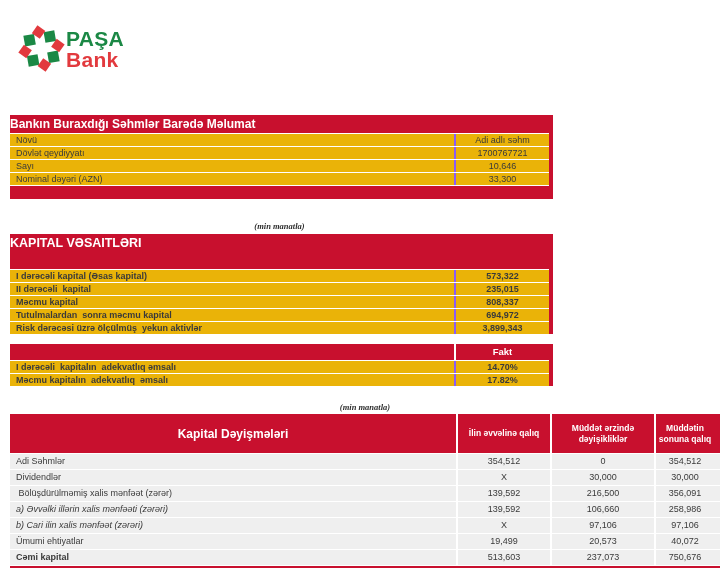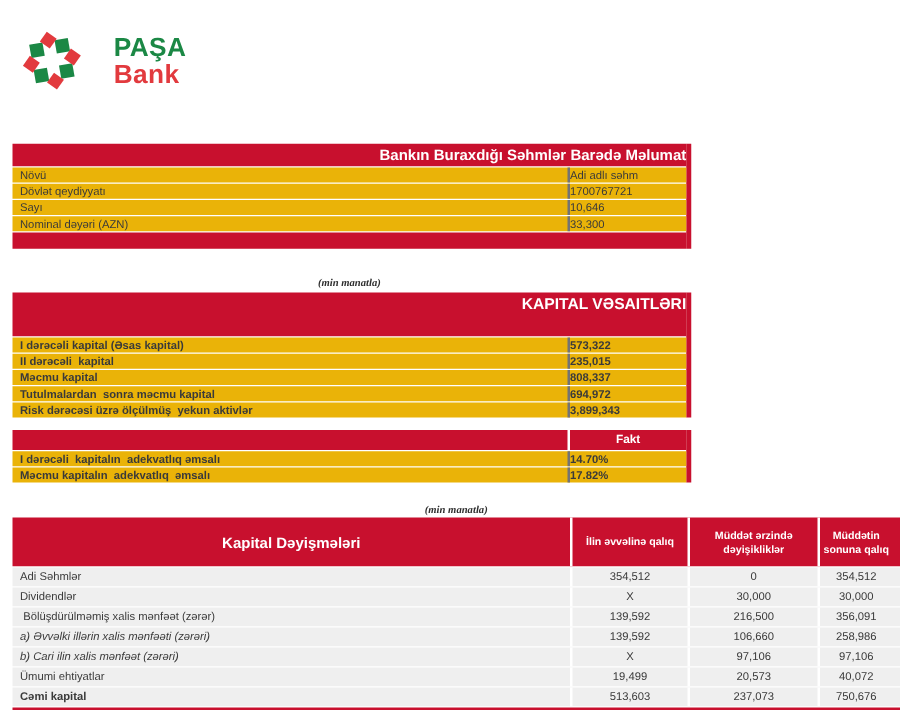--- a/index.html
+++ b/index.html
@@ -1,35 +1,35 @@
 <!DOCTYPE html>
 <html><head>
 <meta charset="utf-8">
 <style>
   * { margin:0; padding:0; box-sizing:border-box; }
   html,body { background:#fff; }
   body { width:728px; height:580px; font-family:"Liberation Sans", sans-serif; color:#3a3a3a; }
   .page { position:relative; width:728px; height:580px; background:#ffffff; overflow:hidden; }
 
   
-  .logo { position:absolute; left:17px; top:24px; display:flex; align-items:center; gap:25px; }
+  .logo { position:absolute; left:17px; top:24px; display:flex; align-items:center; gap:0; }
   .logo-icon { width:49px; height:49px; }
   .logo-text { font-weight:bold; font-size:21px; line-height:1.0; letter-spacing:0.3px; }
   .logo-pasa { color:#1B8845; }
   .logo-bank { color:#E23A3E; }
 
   
   .tbl { position:absolute; left:10px; }
   .narrow { width:543px; border-right:4px solid #C8102E; }
-  .hdr { background:#C8102E; color:#fff; font-weight:bold; text-align:right; }
+  .hdr { background:#C8102E; color:#fff; font-weight:bold; text-align:left; }
   .t1hdr { height:18px; line-height:18px; font-size:12px; }
   .t2hdr { height:35px; line-height:19px; font-size:12.5px; }
   .row { display:flex; background:#eab308; margin-top:1px; height:12px; }
   .row .lbl { flex:1; padding-left:6px; font-size:9px; line-height:12px; white-space:pre; overflow:hidden; }
-  .row .val { width:95px; border-left:2px solid #737373; text-align:left; font-size:9px; line-height:12px; }
+  .row .val { width:95px; border-left:2px solid #8b5cf6; text-align:center; font-size:9px; line-height:12px; }
   .boldrow .lbl, .boldrow .val { font-weight:bold; }
   .redbar { height:13px; background:#C8102E; margin-top:1px; }
   .note { position:absolute; left:10px; text-align:center; font-family:"Liberation Serif", serif;
           font-style:italic; font-weight:bold; font-size:8.5px; color:#2e2e2e; }
   .note-1 { top:221px; width:539px; }
   .note-2 { top:402px; width:710px; }
 
   
   .t3hdr { display:flex; height:16px; background:#C8102E; }
   .t3hdr .spacer { flex:1; }

